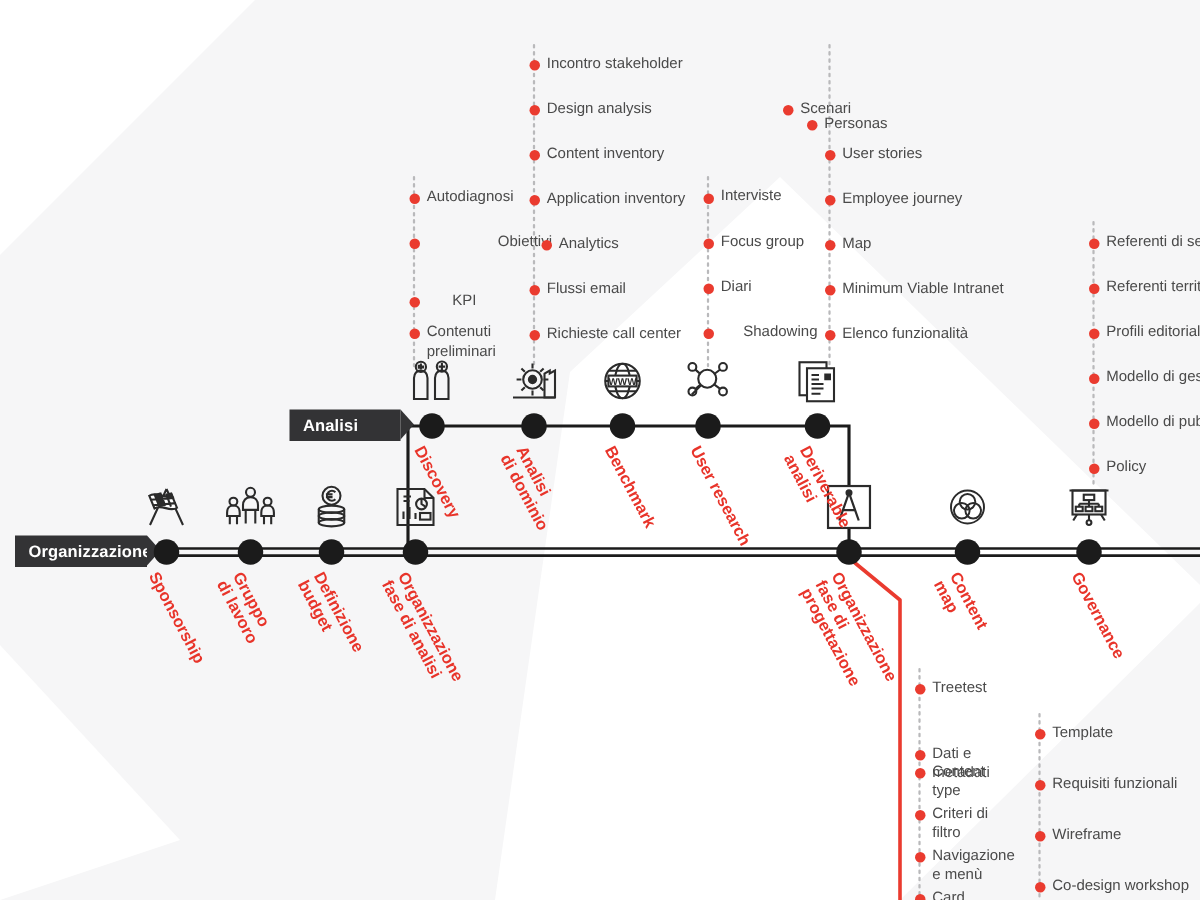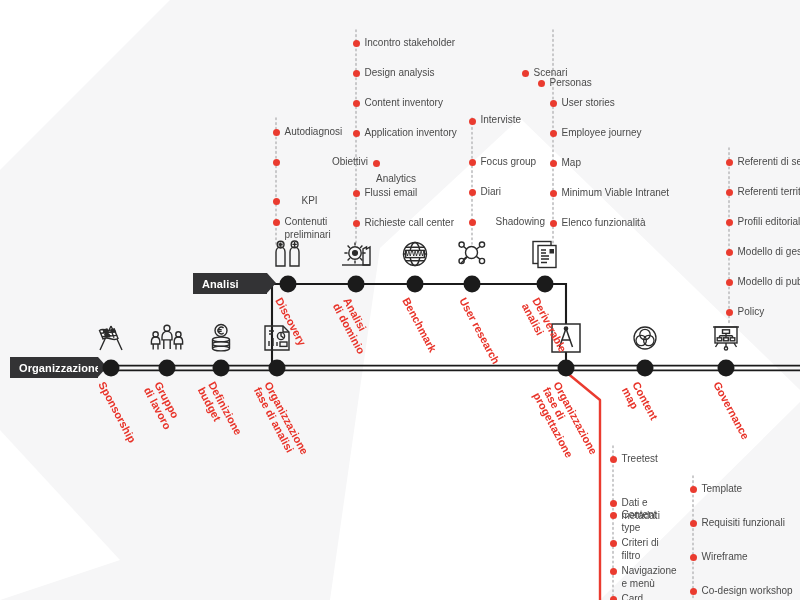--- a/index.html
+++ b/index.html
@@ -288,24 +288,24 @@
   <div id="columns-root">
       <div class="bitem" style="left: 276px; top: 125px; width: 92px;"><span class="bdot"></span><span class="btxt">Autodiagnosi</span></div>
       <div class="bitem" style="left: 276px; top: 155px; width: 92px; justify-content: space-between;"><span class="bdot"></span><span class="btxt">Obiettivi</span></div>
       <div class="bitem" style="left: 276px; top: 194px; width: 92px; gap: 22px;"><span class="bdot"></span><span class="btxt">KPI</span></div>
       <div class="bitem" style="left: 276px; top: 215px; width: 92px;"><span class="bdot"></span><span class="btxt">Contenuti
 preliminari</span></div>
       <div class="bitem" style="left: 356px; top: 36px; width: 122px;"><span class="bdot"></span><span class="btxt">Incontro stakeholder</span></div>
       <div class="bitem" style="left: 356px; top: 66px; width: 122px;"><span class="bdot"></span><span class="btxt">Design analysis</span></div>
       <div class="bitem" style="left: 356px; top: 96px; width: 122px;"><span class="bdot"></span><span class="btxt">Content inventory</span></div>
       <div class="bitem" style="left: 356px; top: 126px; width: 122px;"><span class="bdot"></span><span class="btxt">Application inventory</span></div>
-      <div class="bitem" style="left: 376px; top: 156px; width: 122px; flex-direction: column;"><span class="bdot"></span><span class="btxt">Analytics</span></div>
+      <div class="bitem" style="left: 364px; top: 156px; width: 122px;"><span class="bdot"></span><span class="btxt">Analytics</span></div>
       <div class="bitem" style="left: 356px; top: 186px; width: 122px;"><span class="bdot"></span><span class="btxt">Flussi email</span></div>
       <div class="bitem" style="left: 356px; top: 216px; width: 122px;"><span class="bdot"></span><span class="btxt">Richieste call center</span></div>
-      <div class="bitem" style="left: 472px; top: 113px; width: 102px; align-items: center;"><span class="bdot"></span><span class="btxt">Interviste</span></div>
+      <div class="bitem" style="left: 472px; top: 124px; width: 102px; align-items: center;"><span class="bdot"></span><span class="btxt">Interviste</span></div>
       <div class="bitem" style="left: 472px; top: 155px; width: 102px;"><span class="bdot"></span><span class="btxt">Focus group</span></div>
       <div class="bitem" style="left: 472px; top: 185px; width: 102px;"><span class="bdot"></span><span class="btxt">Diari</span></div>
       <div class="bitem" style="left: 472px; top: 215px; width: 102px; gap: 20px;"><span class="bdot"></span><span class="btxt">Shadowing</span></div>
       <div class="bitem" style="left: 541px; top: 36px; width: 132px; margin-top: 40px;"><span class="bdot"></span><span class="btxt">Personas</span></div>
       <div class="bitem" style="left: 525px; top: 66px; width: 132px;"><span class="bdot"></span><span class="btxt">Scenari</span></div>
       <div class="bitem" style="left: 553px; top: 96px; width: 132px;"><span class="bdot"></span><span class="btxt">User stories</span></div>
       <div class="bitem" style="left: 553px; top: 126px; width: 132px;"><span class="bdot"></span><span class="btxt">Employee journey</span></div>
       <div class="bitem" style="left: 553px; top: 156px; width: 132px;"><span class="bdot"></span><span class="btxt">Map</span></div>
       <div class="bitem" style="left: 553px; top: 186px; width: 132px;"><span class="bdot"></span><span class="btxt">Minimum Viable Intranet</span></div>
       <div class="bitem" style="left: 553px; top: 216px; width: 132px;"><span class="bdot"></span><span class="btxt">Elenco funzionalità</span></div>

